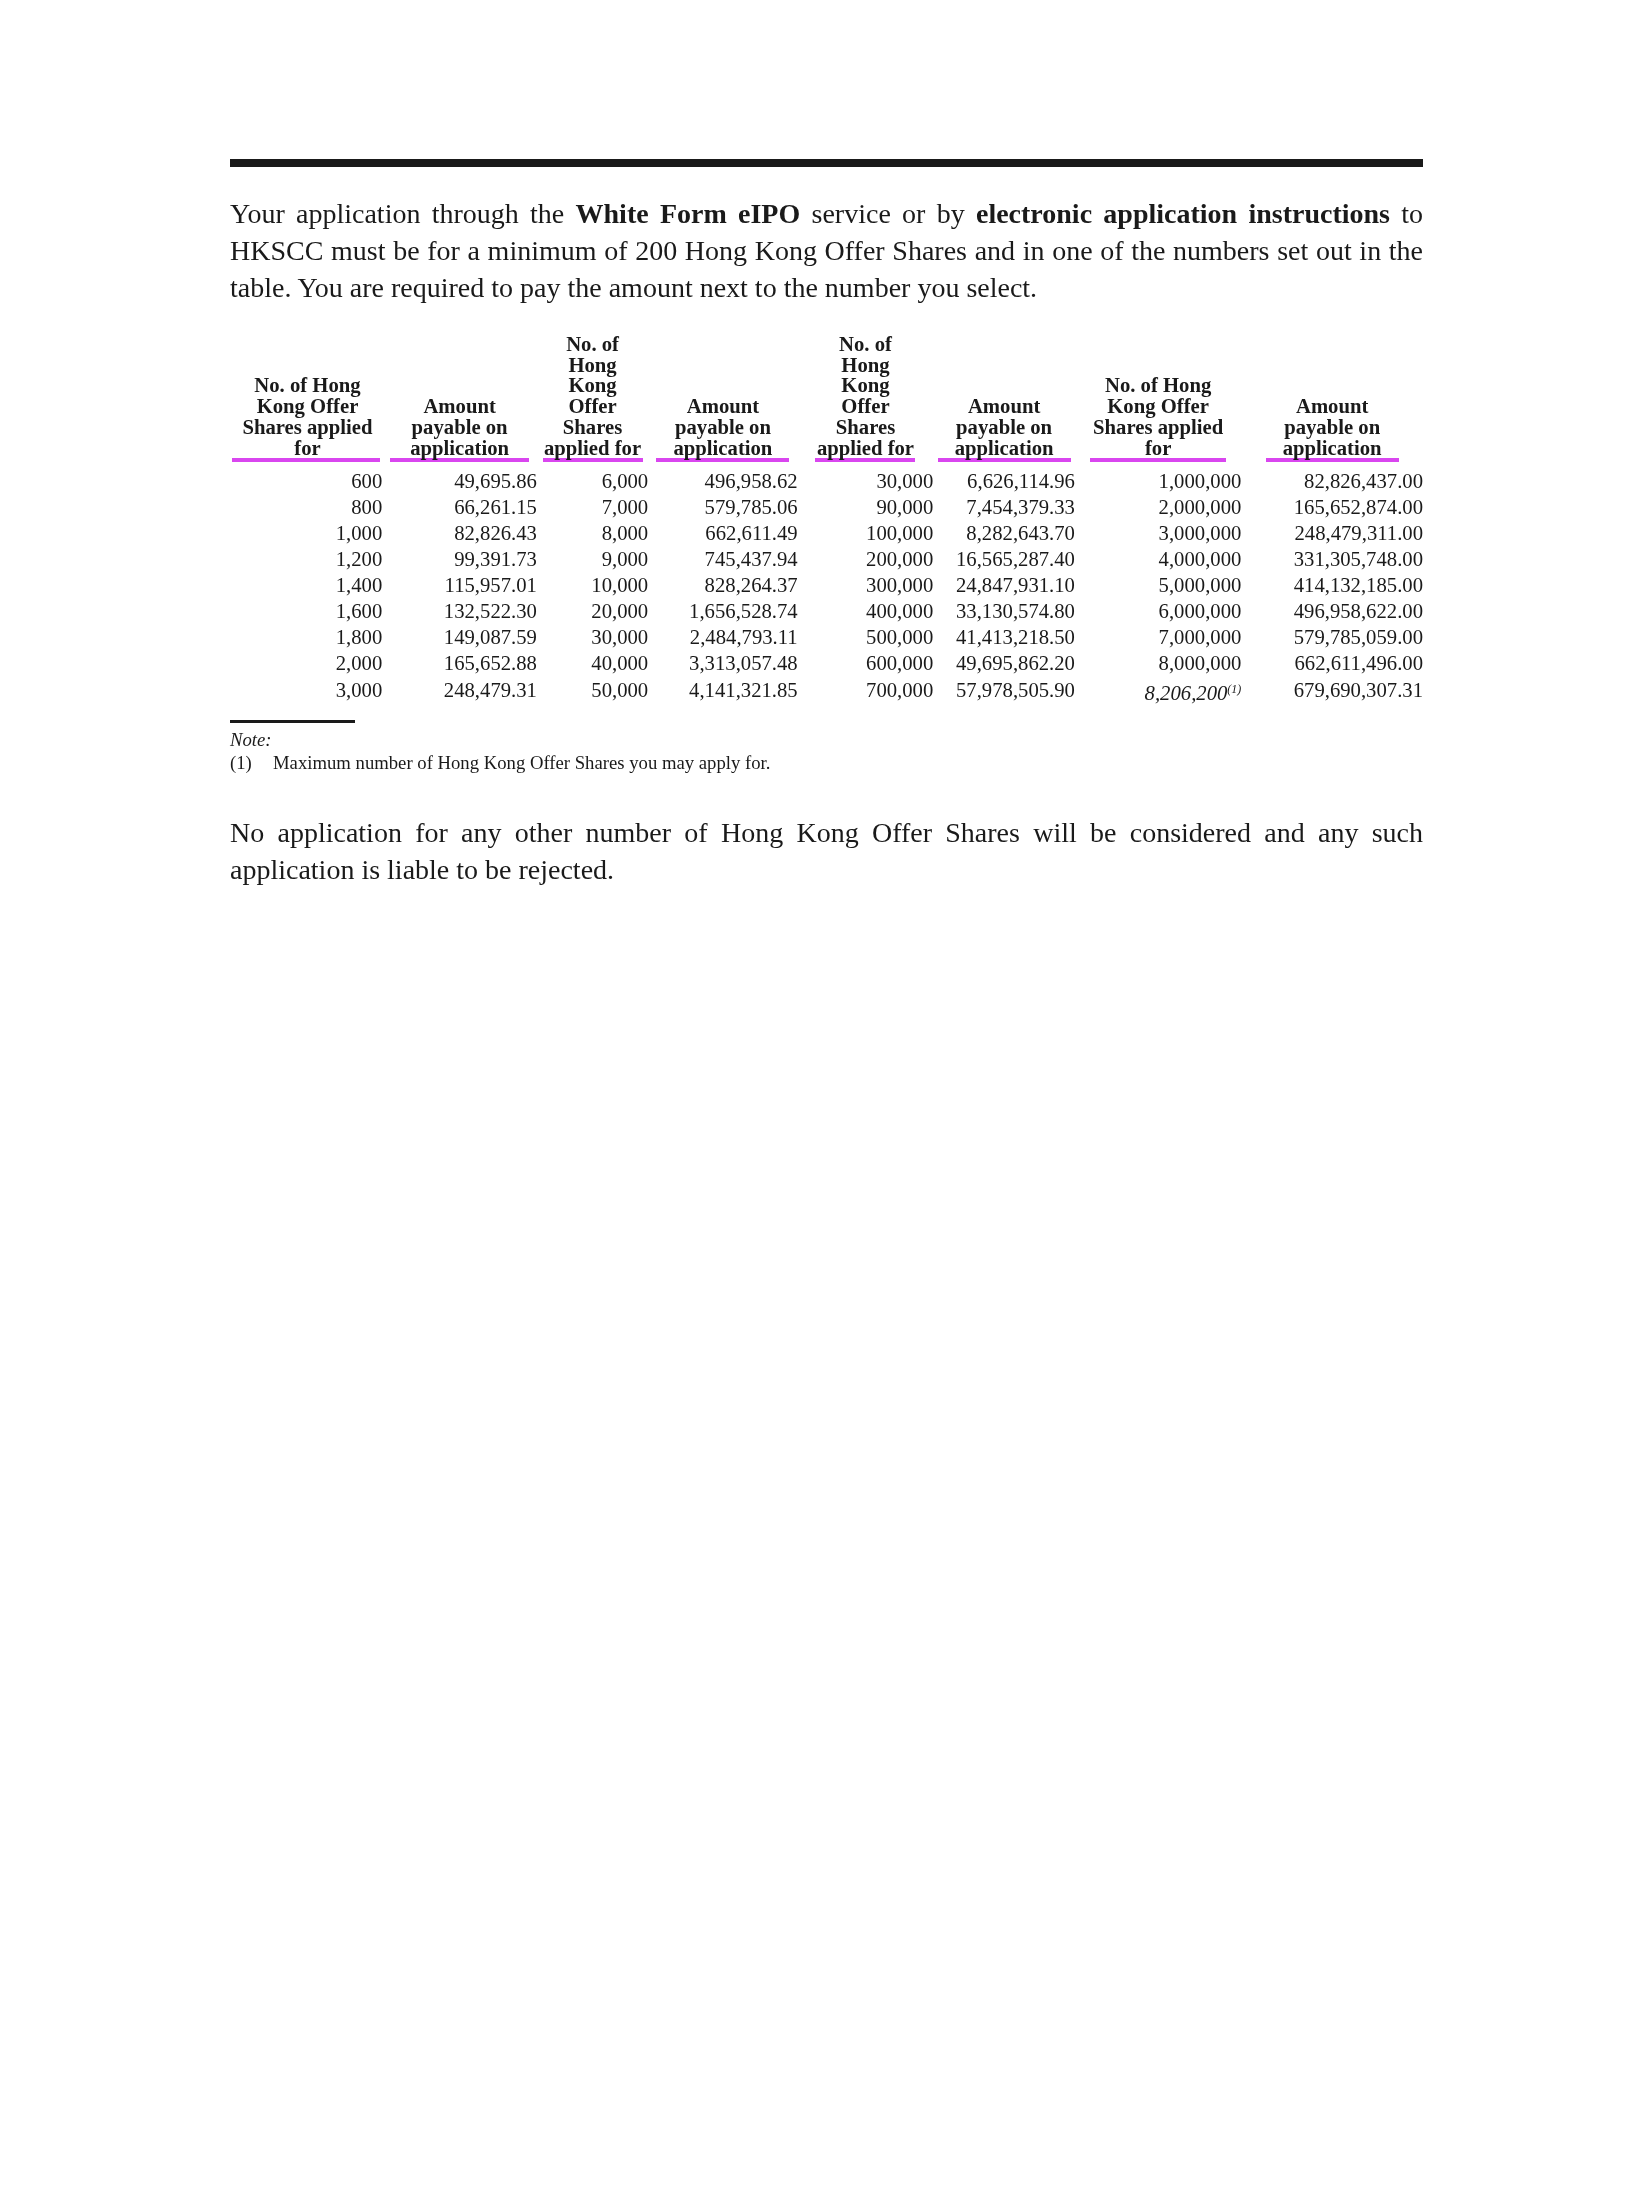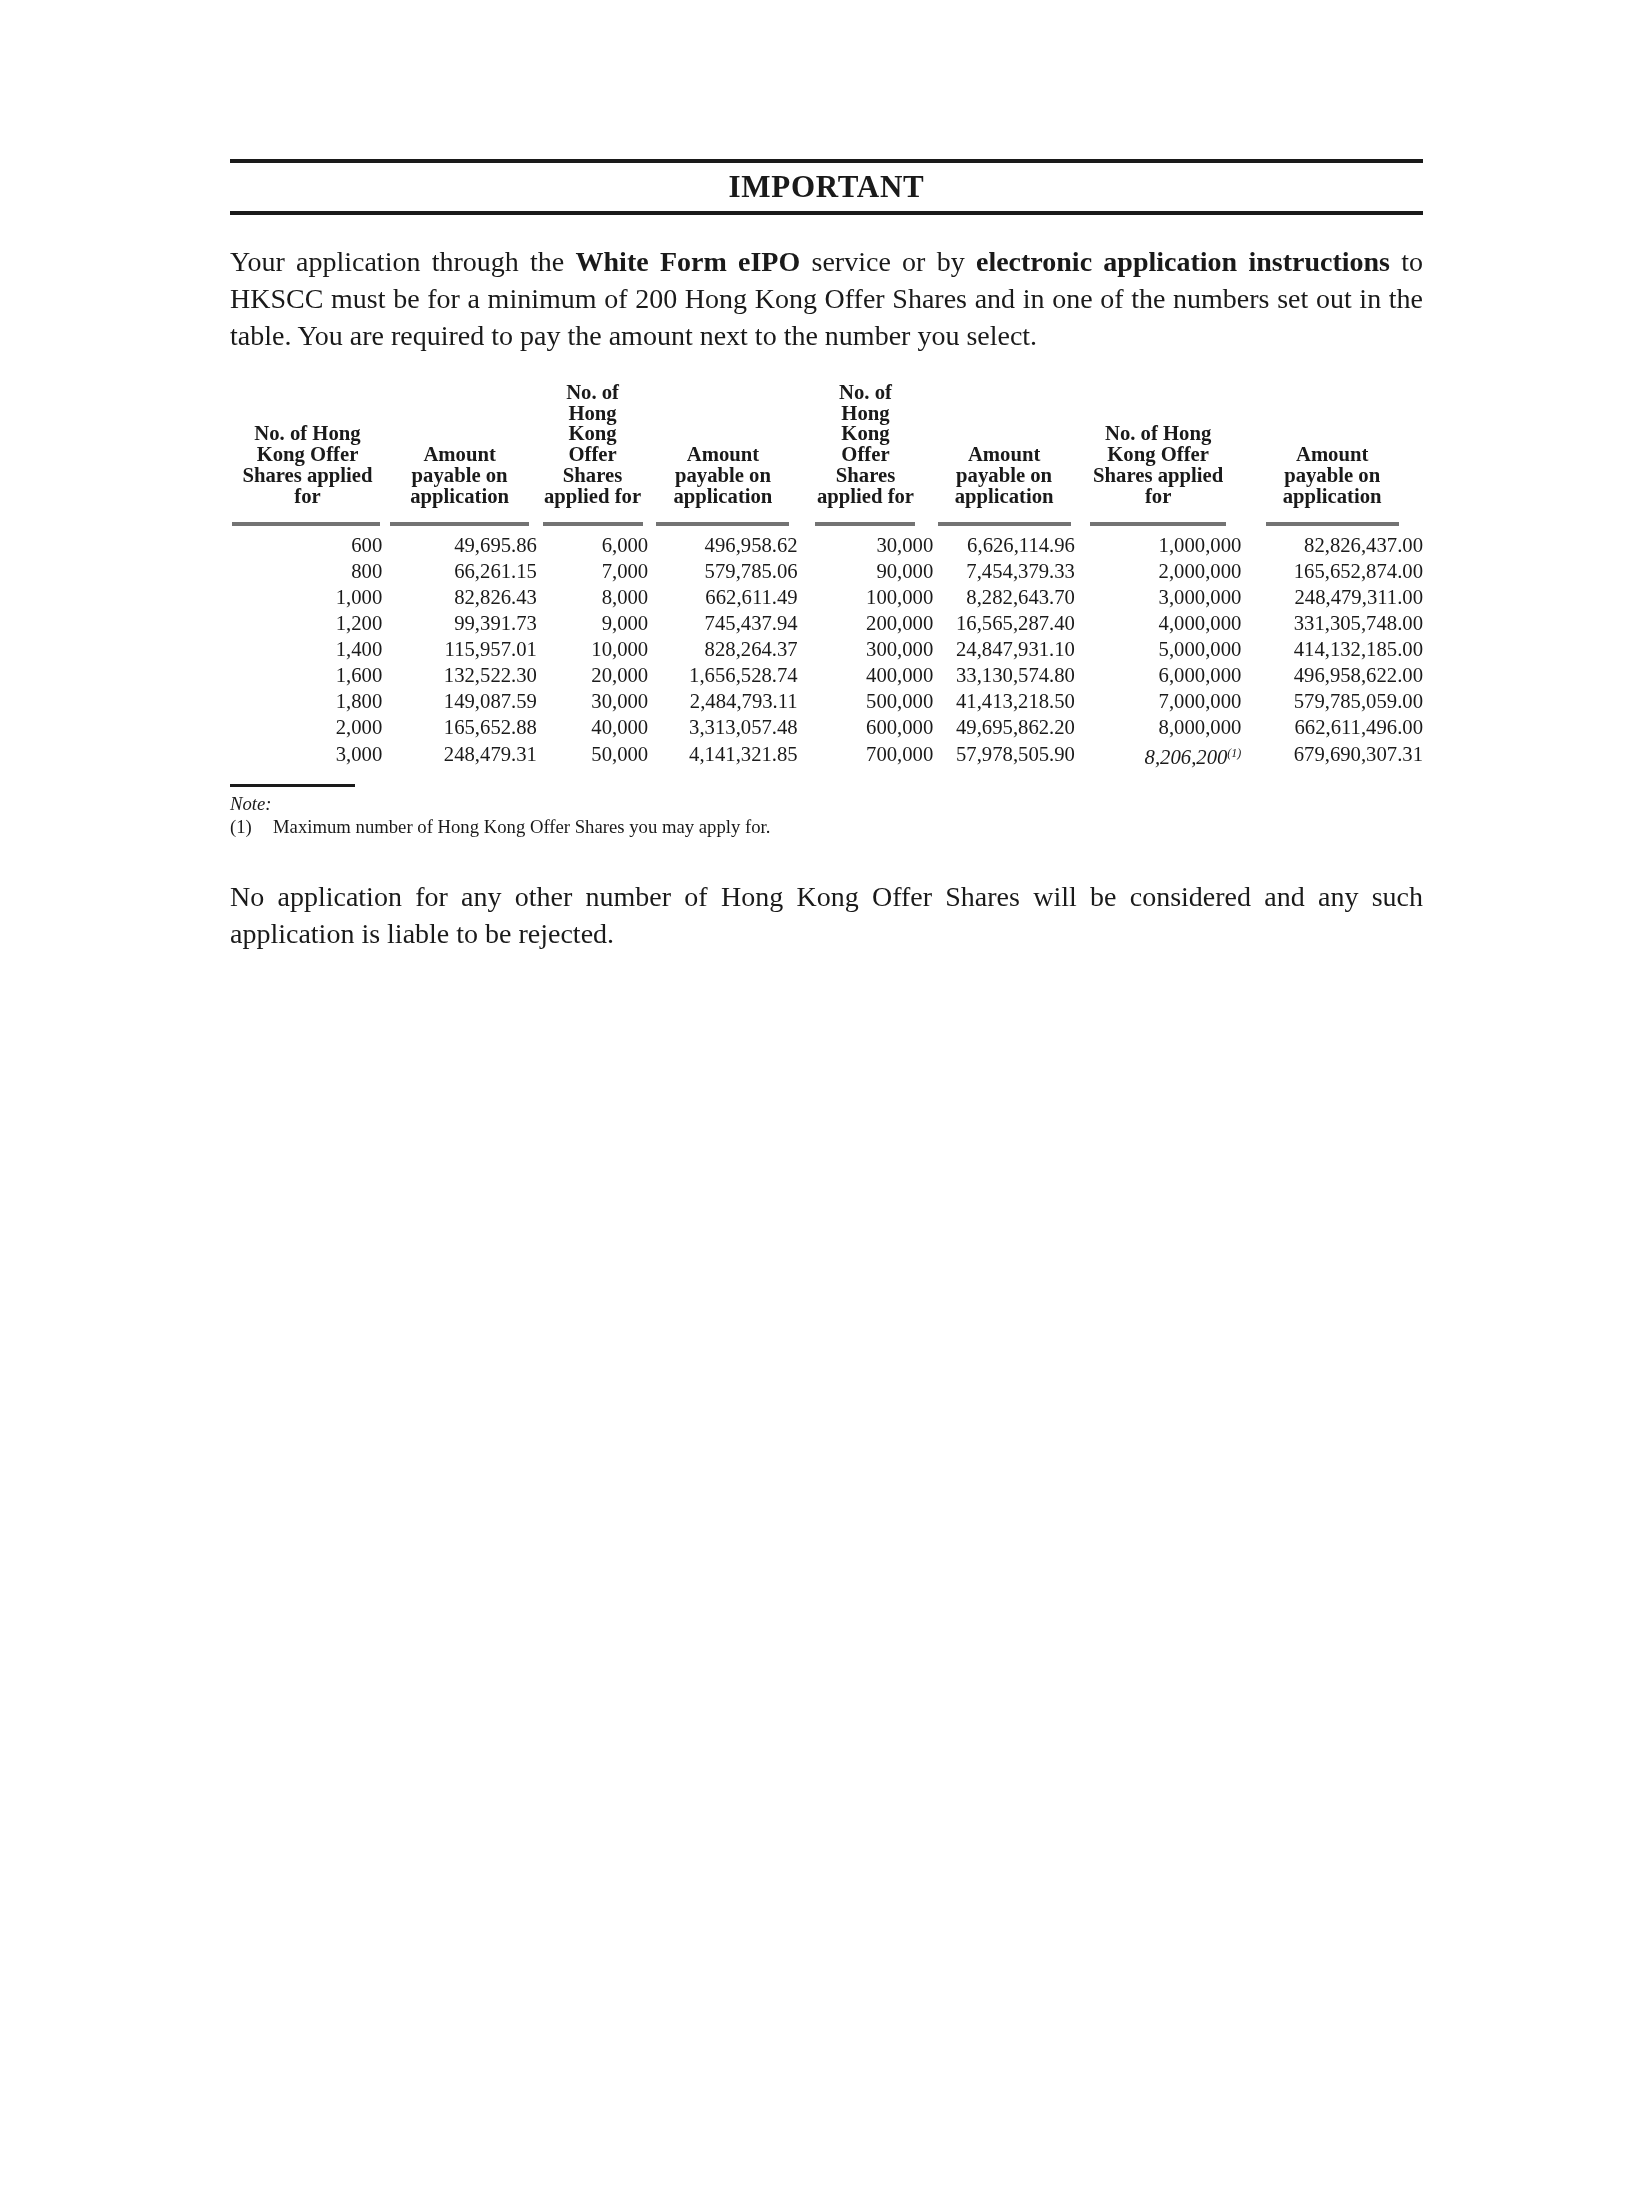--- a/index.html
+++ b/index.html
@@ -7,36 +7,35 @@
          font-family: "Liberation Serif", "DejaVu Serif", serif; color: #1a1a1a; }
   .content { position: absolute; left: 230px; top: 159px; width: 1193px; }
   .rule { height: 4px; background: #1a1a1a; width: 100%; }
   .title { text-align: center; font-weight: bold; font-size: 31px; letter-spacing: 0.7px;
            line-height: 48px; padding: 0; }
   .intro { font-size: 28px; line-height: 37px; text-align: justify; }
   .intro b { font-weight: bold; }
   table.app { margin-top: 14.7px; border-collapse: collapse; font-size: 20.7px; table-layout: fixed; }
   table.app th { font-weight: bold; vertical-align: bottom; text-align: center; line-height: 20.7px;
                  padding: 0 0 5.3px 0; }
-  table.app th .hd { display: inline-block; border-bottom: 4px solid #737373; padding-bottom: 16px; }
+  table.app th .hd { display: inline-block; border-bottom: 4px solid #d946ef; padding-bottom: 0; }
   table.app td { text-align: right; line-height: 26px; padding: 0; white-space: nowrap; }
   table.app tr.unit td { text-align: center; font-style: italic; padding-top: 4px; line-height: 27px; }
   sup.fn { font-size: 12px; vertical-align: 6.7px; }
   .note-rule { margin-top: 14.7px; width: 125px; height: 2.7px; background: #1a1a1a; }
   .note-label { font-style: italic; font-size: 18.7px; margin-top: 6.7px; line-height: 22.7px; }
   .note-item { font-size: 18.7px; line-height: 22.7px; display: flex; }
   .note-item .num { width: 43px; }
   .outro { margin-top: 39px; font-size: 28px; line-height: 37px; text-align: justify; }
 </style>
 </head>
 <body>
 
 <div class="content">
   <div class="rule"></div>
-  <div class="title">IMPORTANT</div>
   <div class="rule"></div>
 
   <p class="intro"><span>Your application through the </span><b>White Form eIPO</b><span> service or by </span><b>electronic application instructions</b><span> to HKSCC must be for a minimum of 200 Hong Kong Offer Shares and in one of the numbers set out in the table. You are required to pay the amount next to the number you select.</span></p>
 
   <table class="app">
     <colgroup>
       <col style="width:153px">
         <col style="width:157px">
       <col style="width:113px">
         <col style="width:152px">

